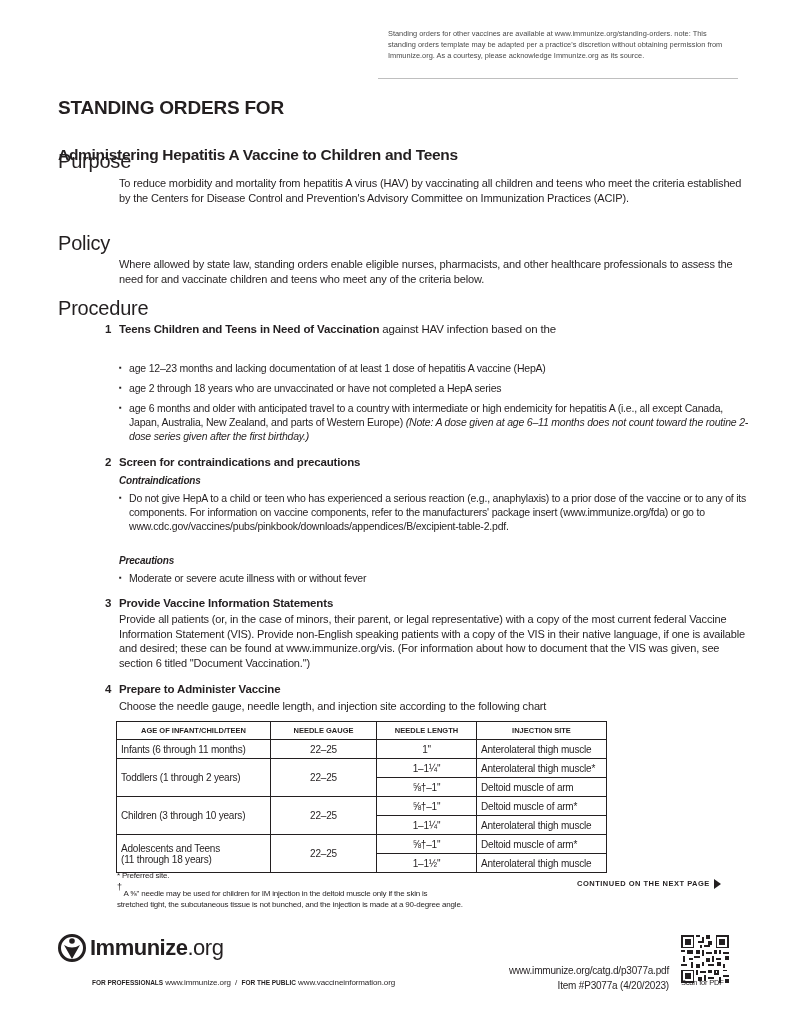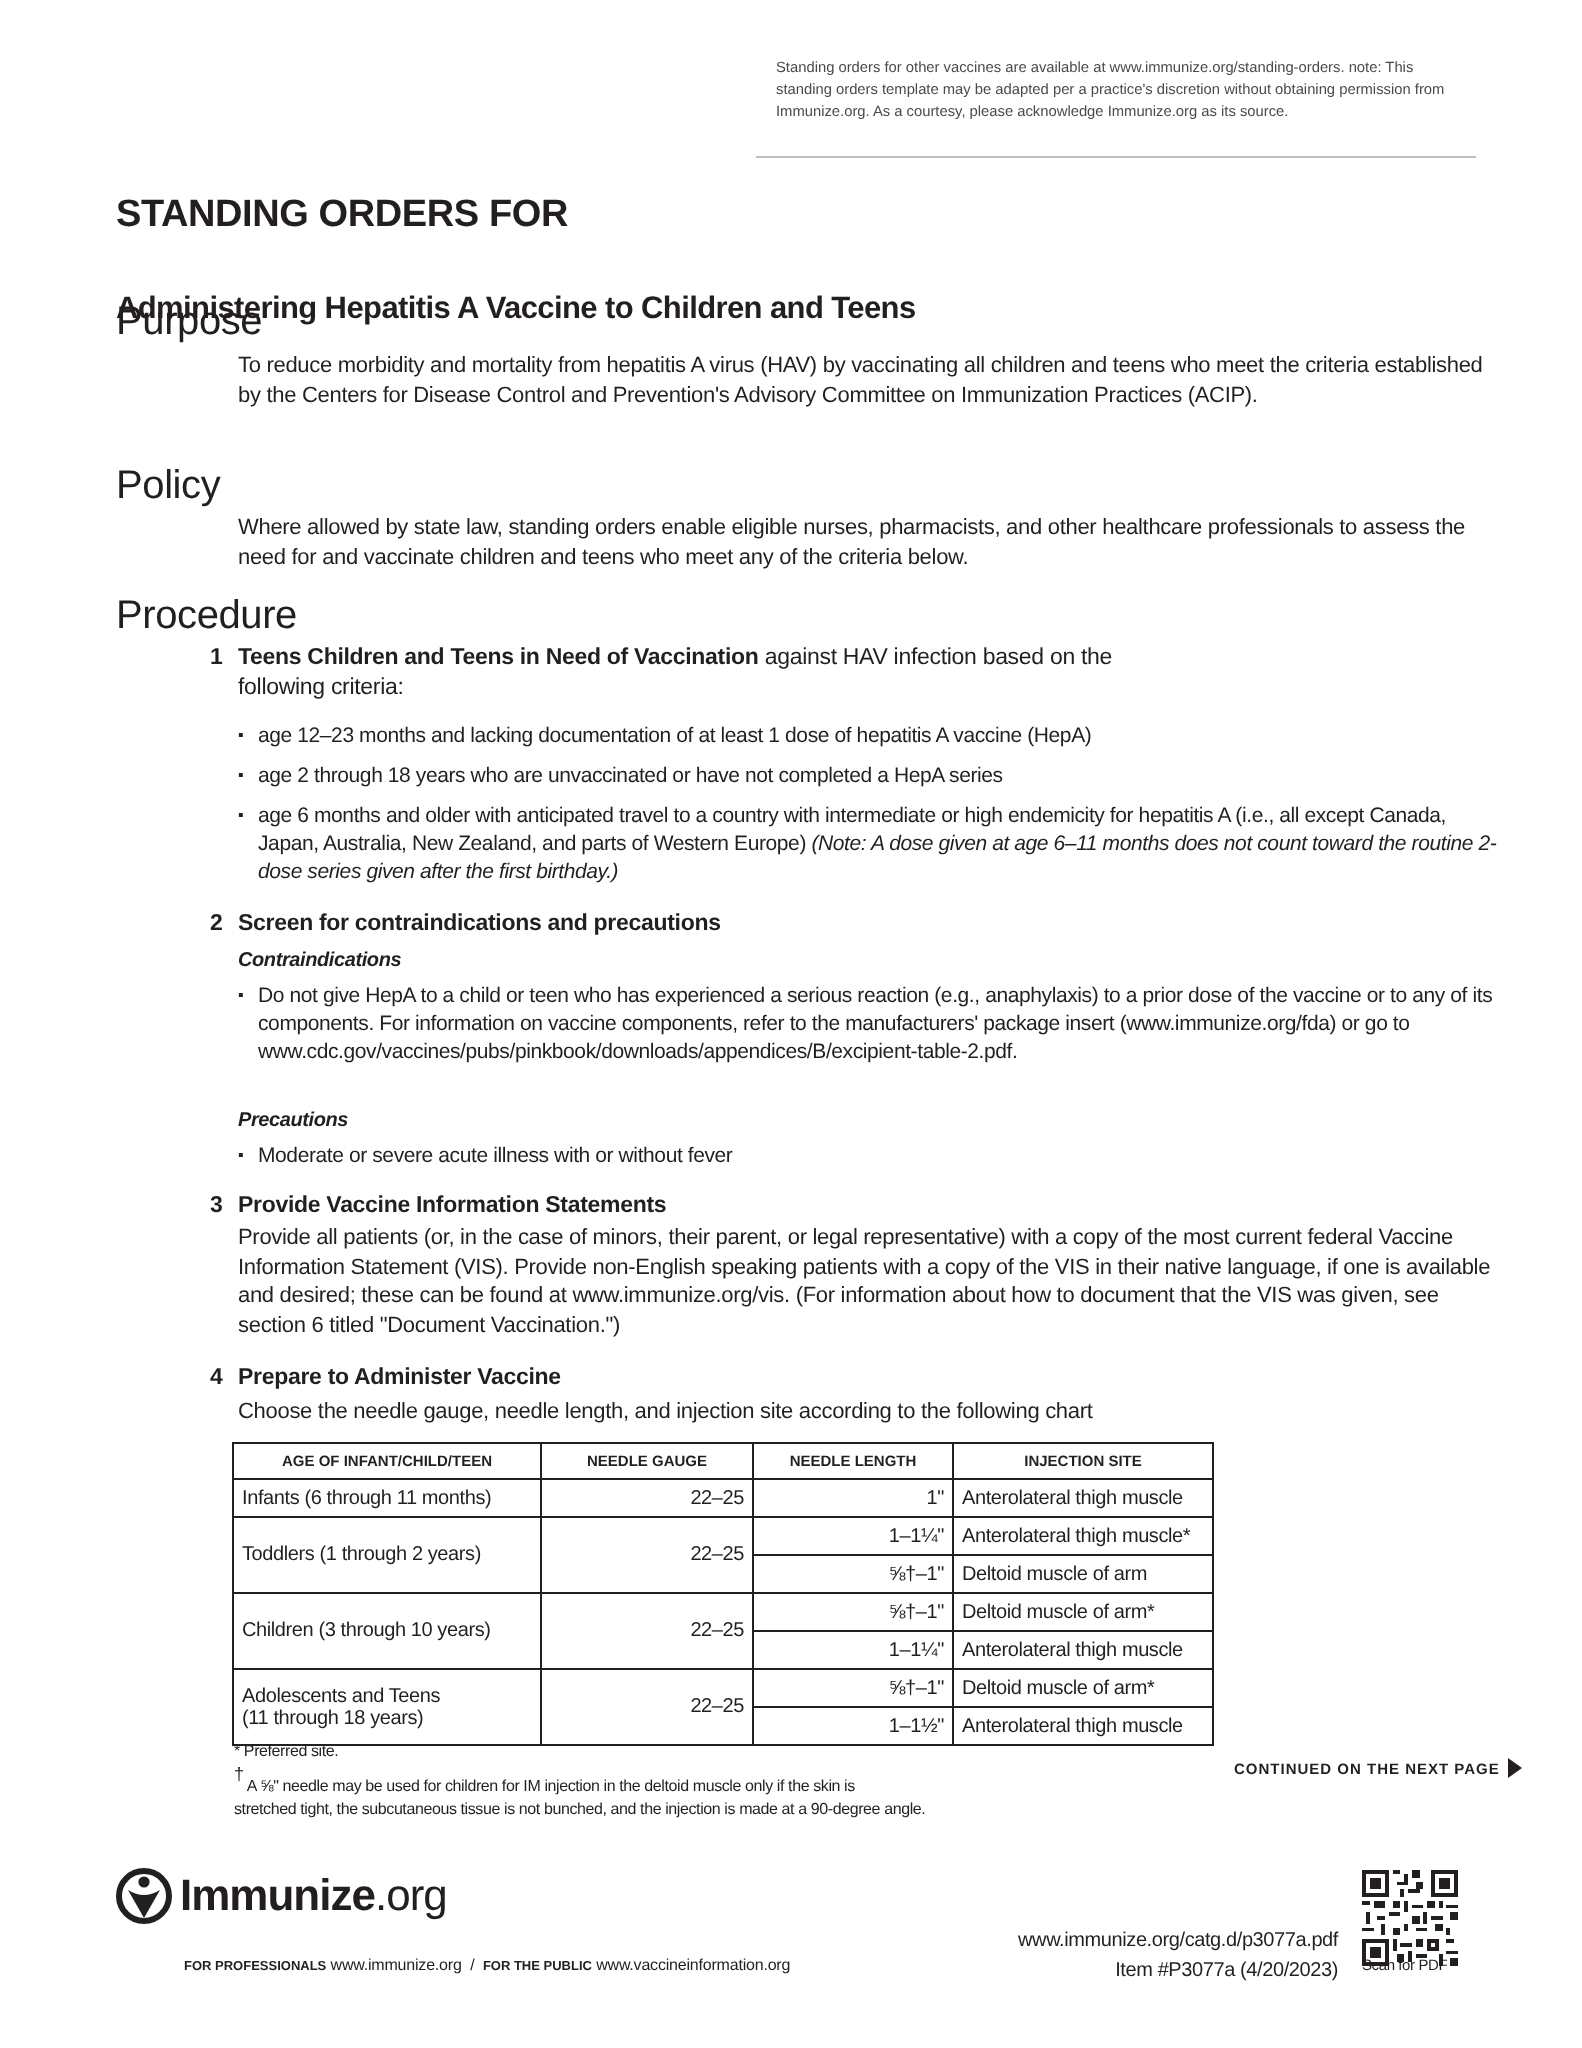--- a/index.html
+++ b/index.html
@@ -15,25 +15,25 @@
   .step .num { display: inline-block; width: 14px; font-weight: bold; }
   .step b { font-weight: bold; }
   .step .cont { padding-left: 14px; }
   .bullet { position: absolute; left: 119px; width: 630px; font-size: 10.5px; line-height: 14px; letter-spacing: -0.2px; padding-left: 10px; }
   .bullet::before { content: "\25AA"; position: absolute; left: 0; top: 0; font-size: 8px; }
   .bullet i { font-style: italic; }
   .sublabel { position: absolute; left: 119px; font-size: 10px; font-weight: bold; font-style: italic; letter-spacing: -0.2px; }
   table.chart { position: absolute; left: 116px; top: 721px; border-collapse: collapse; font-size: 10px; letter-spacing: -0.2px; }
   table.chart th { font-size: 7.5px; font-weight: bold; height: 18px; border: 1px solid #231f20; text-align: center; letter-spacing: 0; }
   table.chart td { border: 1px solid #231f20; height: 19px; padding: 0 4px; }
-  table.chart td.c { text-align: right; }
+  table.chart td.c { text-align: center; }
   table.chart tr.sub td.ln, table.chart tr.sub td.site { border-top: 1px solid #999; }
   .fn { position: absolute; left: 117px; font-size: 8px; line-height: 11px; letter-spacing: -0.2px; }
   .fn sup { font-size: 9px; position: relative; top: -2px; }
-  .continued { position: absolute; left: 577px; top: 879px; font-size: 7.5px; font-weight: bold; letter-spacing: 0.5px; display: flex; align-items: center; gap: 4px; margin-left: 40px; }
+  .continued { position: absolute; left: 577px; top: 879px; font-size: 7.5px; font-weight: bold; letter-spacing: 0.5px; display: flex; gap: 4px; }
   .tri { width: 0; height: 0; border-top: 5px solid transparent; border-bottom: 5px solid transparent; border-left: 7px solid #231f20; }
   .logo { position: absolute; left: 58px; top: 933px; display: flex; align-items: center; gap: 4px; }
   .logo-icon { width: 28px; height: 30px; }
   .logo-text { font-size: 22px; font-weight: bold; letter-spacing: -0.5px; }
   .logo-text span { font-weight: normal; }
   .footer-links { position: absolute; left: 92px; top: 978px; font-size: 8px; letter-spacing: -0.1px; }
   .footer-links b { font-size: 6.5px; font-weight: bold; letter-spacing: 0; }
   .footer-right { position: absolute; right: 122px; top: 963px; text-align: right; font-size: 10px; line-height: 15px; letter-spacing: -0.2px; }
   .qr { position: absolute; left: 681px; top: 935px; width: 48px; height: 48px; }
   .qr-caption { position: absolute; left: 681px; top: 978px; font-size: 7.5px; letter-spacing: -0.2px; }
@@ -50,21 +50,20 @@
 <div class="h2" style="top:150px">Purpose</div>
 <div class="para" style="top:176px">To reduce morbidity and mortality from hepatitis A virus (HAV) by vaccinating all children and teens who meet the criteria established by the Centers for Disease Control and Prevention's Advisory Committee on Immunization Practices (ACIP).</div>
 
 <div class="h2" style="top:232px">Policy</div>
 <div class="para" style="top:257px">Where allowed by state law, standing orders enable eligible nurses, pharmacists, and other healthcare professionals to assess the need for and vaccinate children and teens who meet any of the criteria below.</div>
 
 <div class="h2" style="top:297px">Procedure</div>
 
 <div class="step" style="top:322px">
   <span class="num">1</span><b>Teens Children and Teens in Need of Vaccination</b><span> against HAV infection based on the</span>
-  <div class="cont">following criteria:</div>
 </div>
 <div class="bullet" style="top:361px">age 12–23 months and lacking documentation of at least 1 dose of hepatitis A vaccine (HepA)</div>
 <div class="bullet" style="top:381px">age 2 through 18 years who are unvaccinated or have not completed a HepA series</div>
 <div class="bullet" style="top:401px"><span>age 6 months and older with anticipated travel to a country with intermediate or high endemicity for hepatitis A (i.e., all except Canada, Japan, Australia, New Zealand, and parts of Western Europe) </span><i>(Note: A dose given at age 6–11 months does not count toward the routine 2-dose series given after the first birthday.)</i></div>
 
 <div class="step" style="top:455px">
   <span class="num">2</span><b>Screen for contraindications and precautions</b>
 </div>
 <div class="sublabel" style="top:475px">Contraindications</div>
 <div class="bullet" style="top:491px">Do not give HepA to a child or teen who has experienced a serious reaction (e.g., anaphylaxis) to a prior dose of the vaccine or to any of its components. For information on vaccine components, refer to the manufacturers' package insert (www.immunize.org/fda) or go to www.cdc.gov/vaccines/pubs/pinkbook/downloads/appendices/B/excipient-table-2.pdf.</div>

